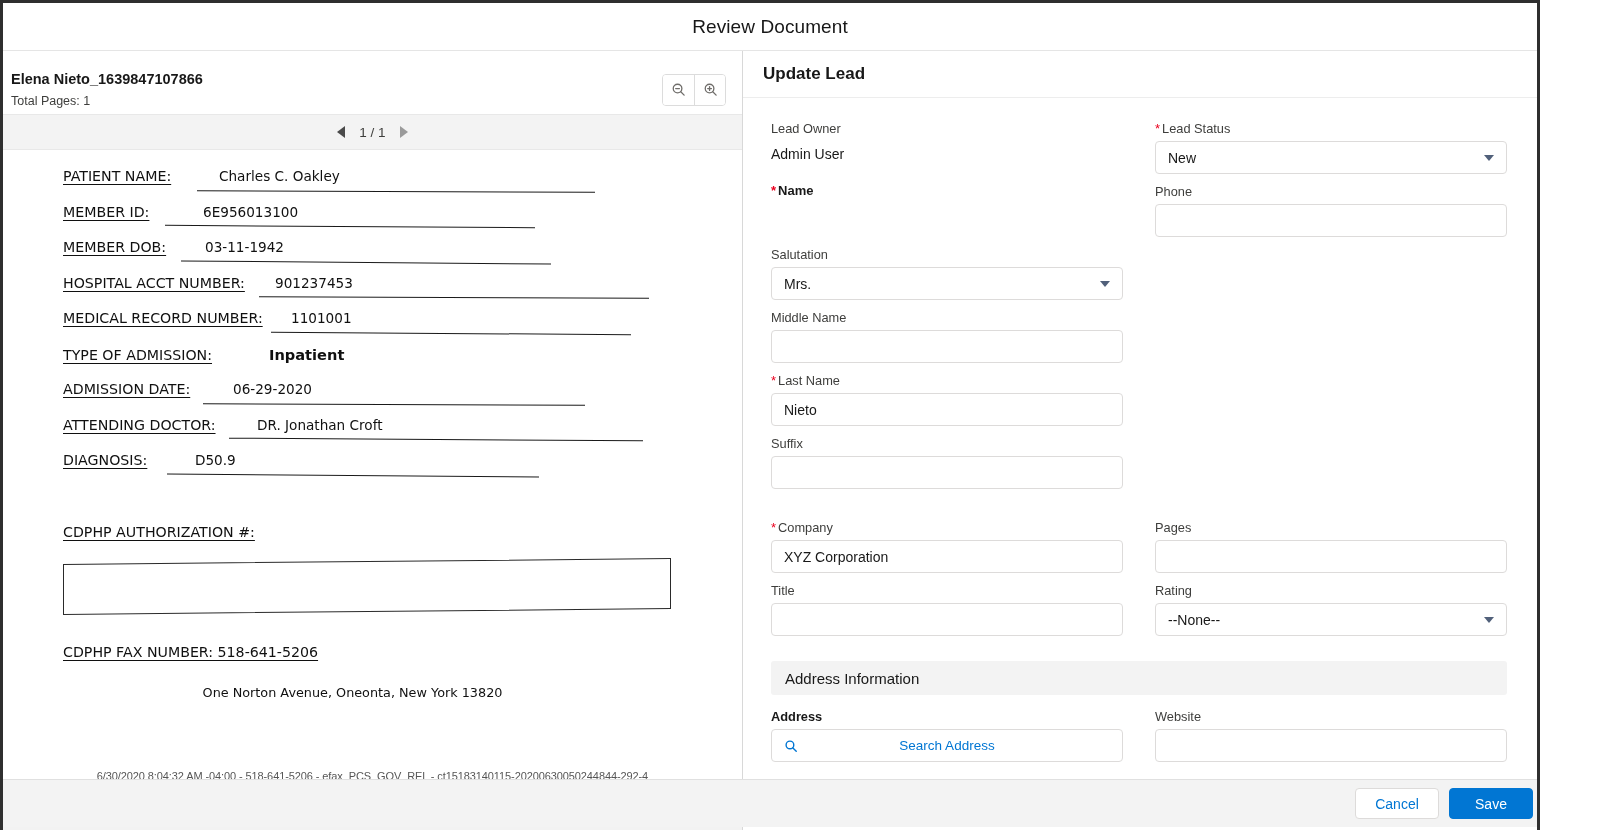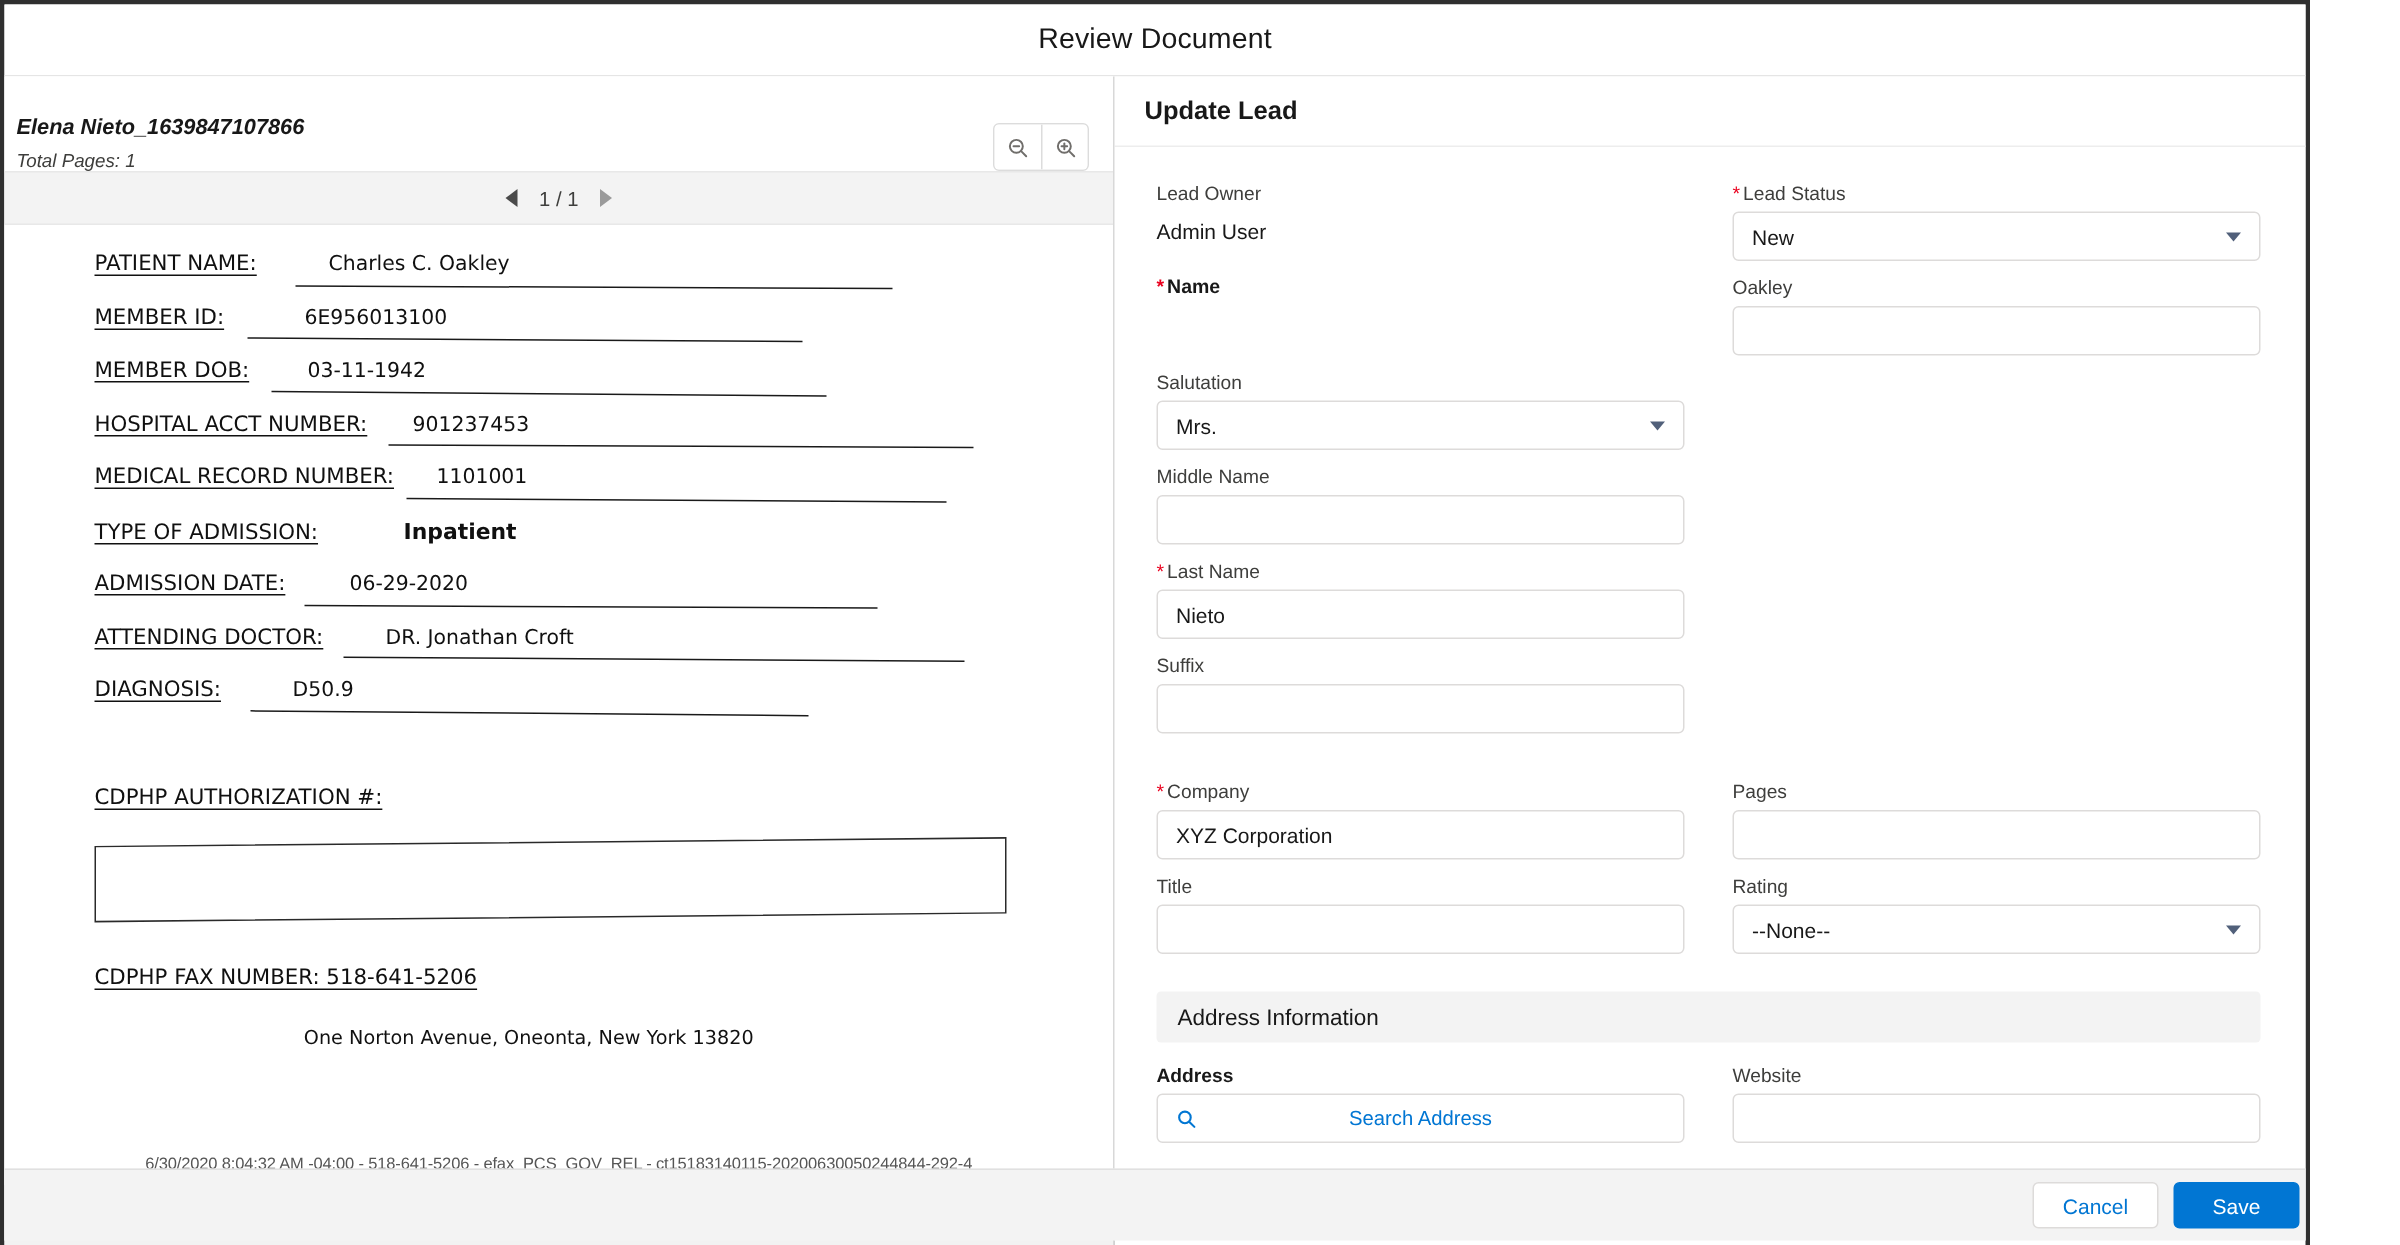--- a/index.html
+++ b/index.html
@@ -28,23 +28,22 @@
 
   
   .panes { display: flex; height: 779px; width: 100%; }
 
   
   .viewer { width: 786px; height: 100%; background: #ffffff;
             border-right: 1px solid #d8d8d8; position: relative;
             display: flex; flex-direction: column; }
   .viewer-head {
     height: 63px; padding: 12px 16px 0 8px;
-    display: flex; align-items: flex-end; justify-content: space-between;
+    display: flex; align-items: center; justify-content: space-between;
     background: #fff;
-    font-style: italic;
   }
   .doc-title { font-size: 14.5px; font-weight: bold; color: #181818; line-height: 19px; }
   .doc-pages { font-size: 12.5px; color: #3e3e3c; margin-top: 5px; }
   .zoom-group { display: flex; border: 1px solid #dcdcdc; border-radius: 4px;
                 background: #fff; overflow: hidden; margin-top: 2px; }
   .zoom-btn { width: 31px; height: 30px; display: flex; align-items: center;
               justify-content: center; background: #fff; cursor: pointer; }
   .zoom-btn + .zoom-btn { border-left: 1px solid #dcdcdc; }
 
   .pager { height: 36px; background: #f3f3f3; border-top: 1px solid #e8e8e8;
@@ -260,21 +259,21 @@
             <div class="sel-wrap">
               <input class="inp" readonly="" value="New" style="">
               <span class="caret"></span>
             </div>
           </div>
 
           <div class="col-l fld">
             <span class="grp-label"><span class="req">*</span><span>Name</span></span>
           </div>
           <div class="col-r fld">
-            <span class="fld-label">Oakley</span>
+            <span class="fld-label">Phone</span>
             <input class="inp" value="" style="">
           </div>
 
           <div class="col-l fld">
             <span class="fld-label">Salutation</span>
             <div class="sel-wrap">
               <input class="inp" readonly="" value="Mrs." style="">
               <span class="caret"></span>
             </div>
           </div>

